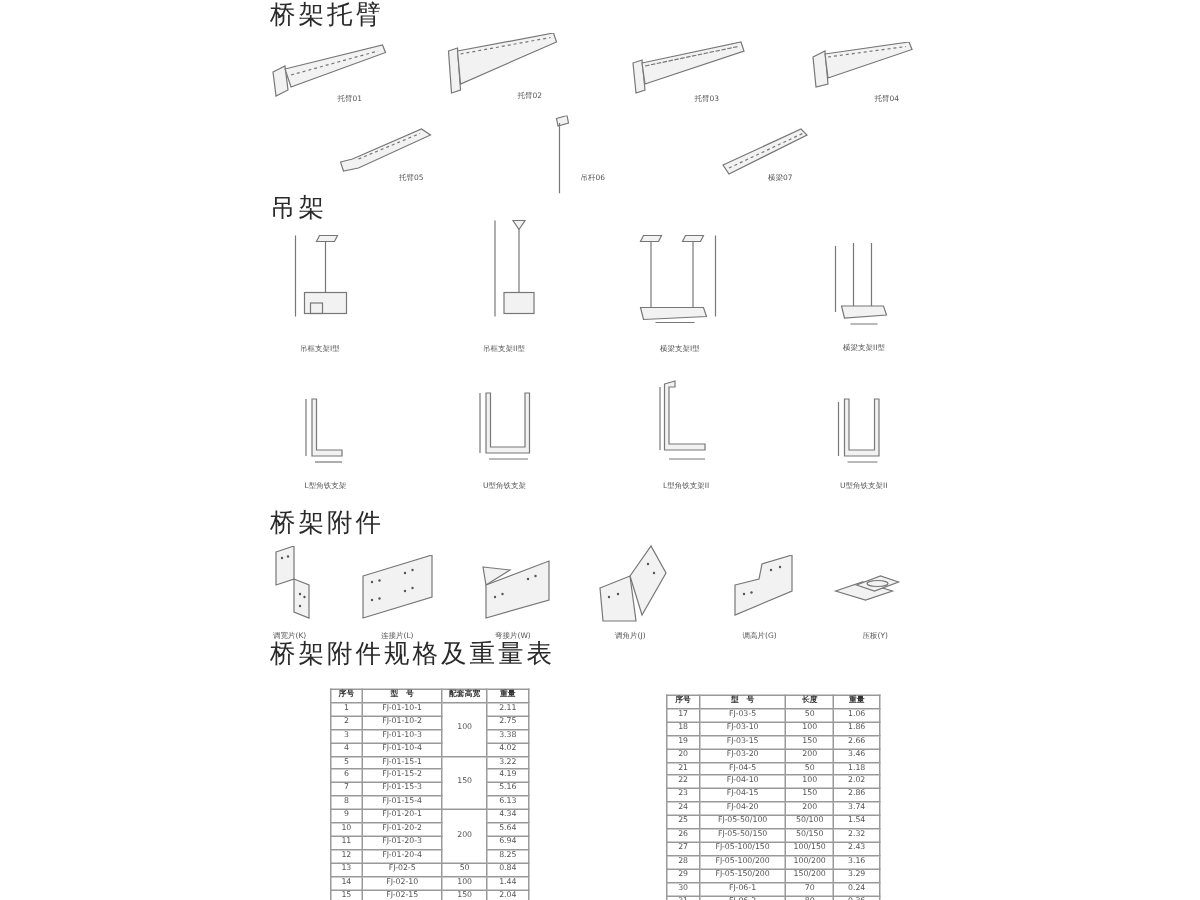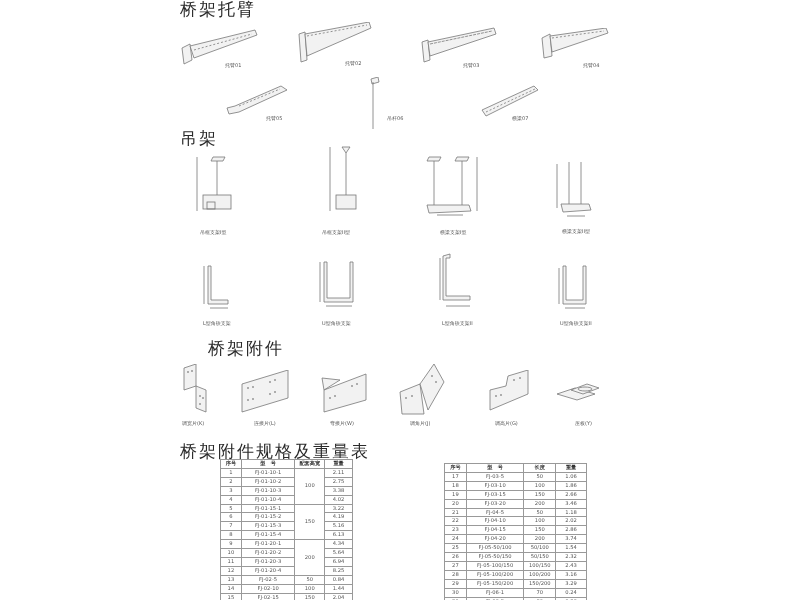--- a/index.html
+++ b/index.html
@@ -156,21 +156,21 @@
 
 <div class="fig" style="left:557px;top:264px;">
   <svg width="34" height="46">
     <polyline class="ln" points="2,4 2,40"></polyline>
     <polygon class="lf" points="6,2 9,2 9,36 26,36 26,2 29,2 29,40 6,40"></polygon>
     <line class="ln" x1="8" y1="44" x2="28" y2="44"></line>
   </svg>
 </div>
 <div class="cap" style="left:560px;top:320px;">U型角铁支架II</div>
 
-<h2 class="h" style="left:180px;top:337px;margin-left:28px;">桥架附件</h2>
+<h2 class="h" style="left:180px;top:337px;">桥架附件</h2>
 
 <div class="fig" style="left:182px;top:364px;">
   <svg width="28" height="52">
     <polygon class="lf" points="2,4 14,0 14,22 2,26"></polygon>
     <polygon class="lf" points="14,22 24,26 24,48 14,44"></polygon>
     <g class="dk">
         <circle cx="6" cy="8" r="0.8"></circle>
         <circle cx="10" cy="7" r="0.8"></circle>
         <circle cx="18" cy="32" r="0.8"></circle>
         <circle cx="21" cy="34" r="0.8"></circle>
@@ -240,21 +240,21 @@
 
 <div class="fig" style="left:555px;top:380px;">
   <svg width="46" height="32">
     <polygon class="lf" points="2,14 20,8 40,14 22,20"></polygon>
     <polygon class="lf" points="16,10 32,4 44,8 28,14"></polygon>
     <ellipse class="ln" cx="30" cy="9" rx="7" ry="2" fill="#fff"></ellipse>
   </svg>
 </div>
 <div class="cap" style="left:575px;top:420px;">压板(Y)</div>
 
-<h2 class="h" style="left:180px;top:440px;">桥架附件规格及重量表</h2>
+<h2 class="h" style="left:180px;top:424px;">桥架附件规格及重量表</h2>
 
 <table class="spec" style="left:220px;top:459px;width:133px;">
   <colgroup>
       <col style="width:21px">
       <col style="width:54px">
       <col style="width:30px">
       <col style="width:28px">
     </colgroup>
   <tbody>
       <tr>

